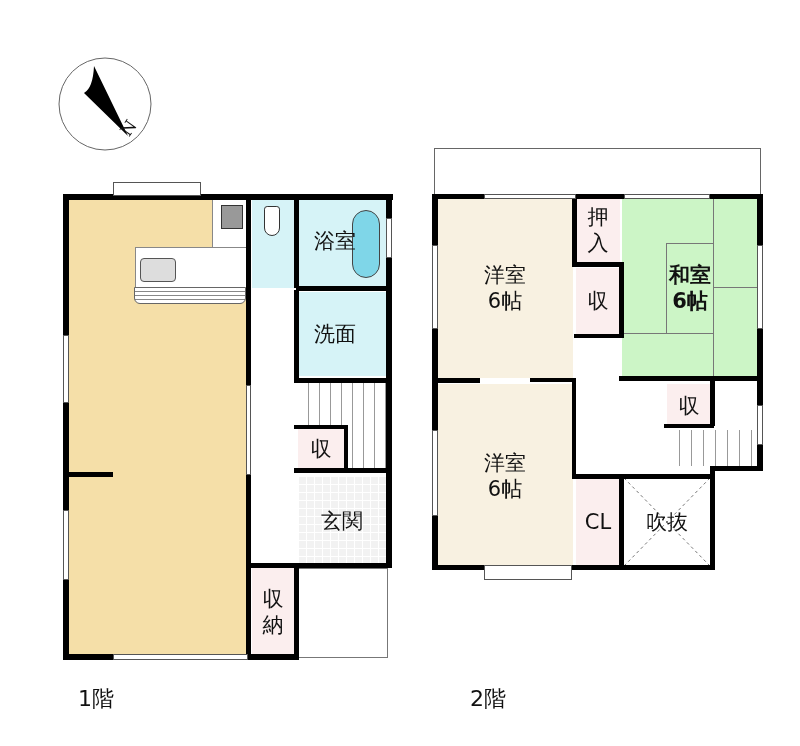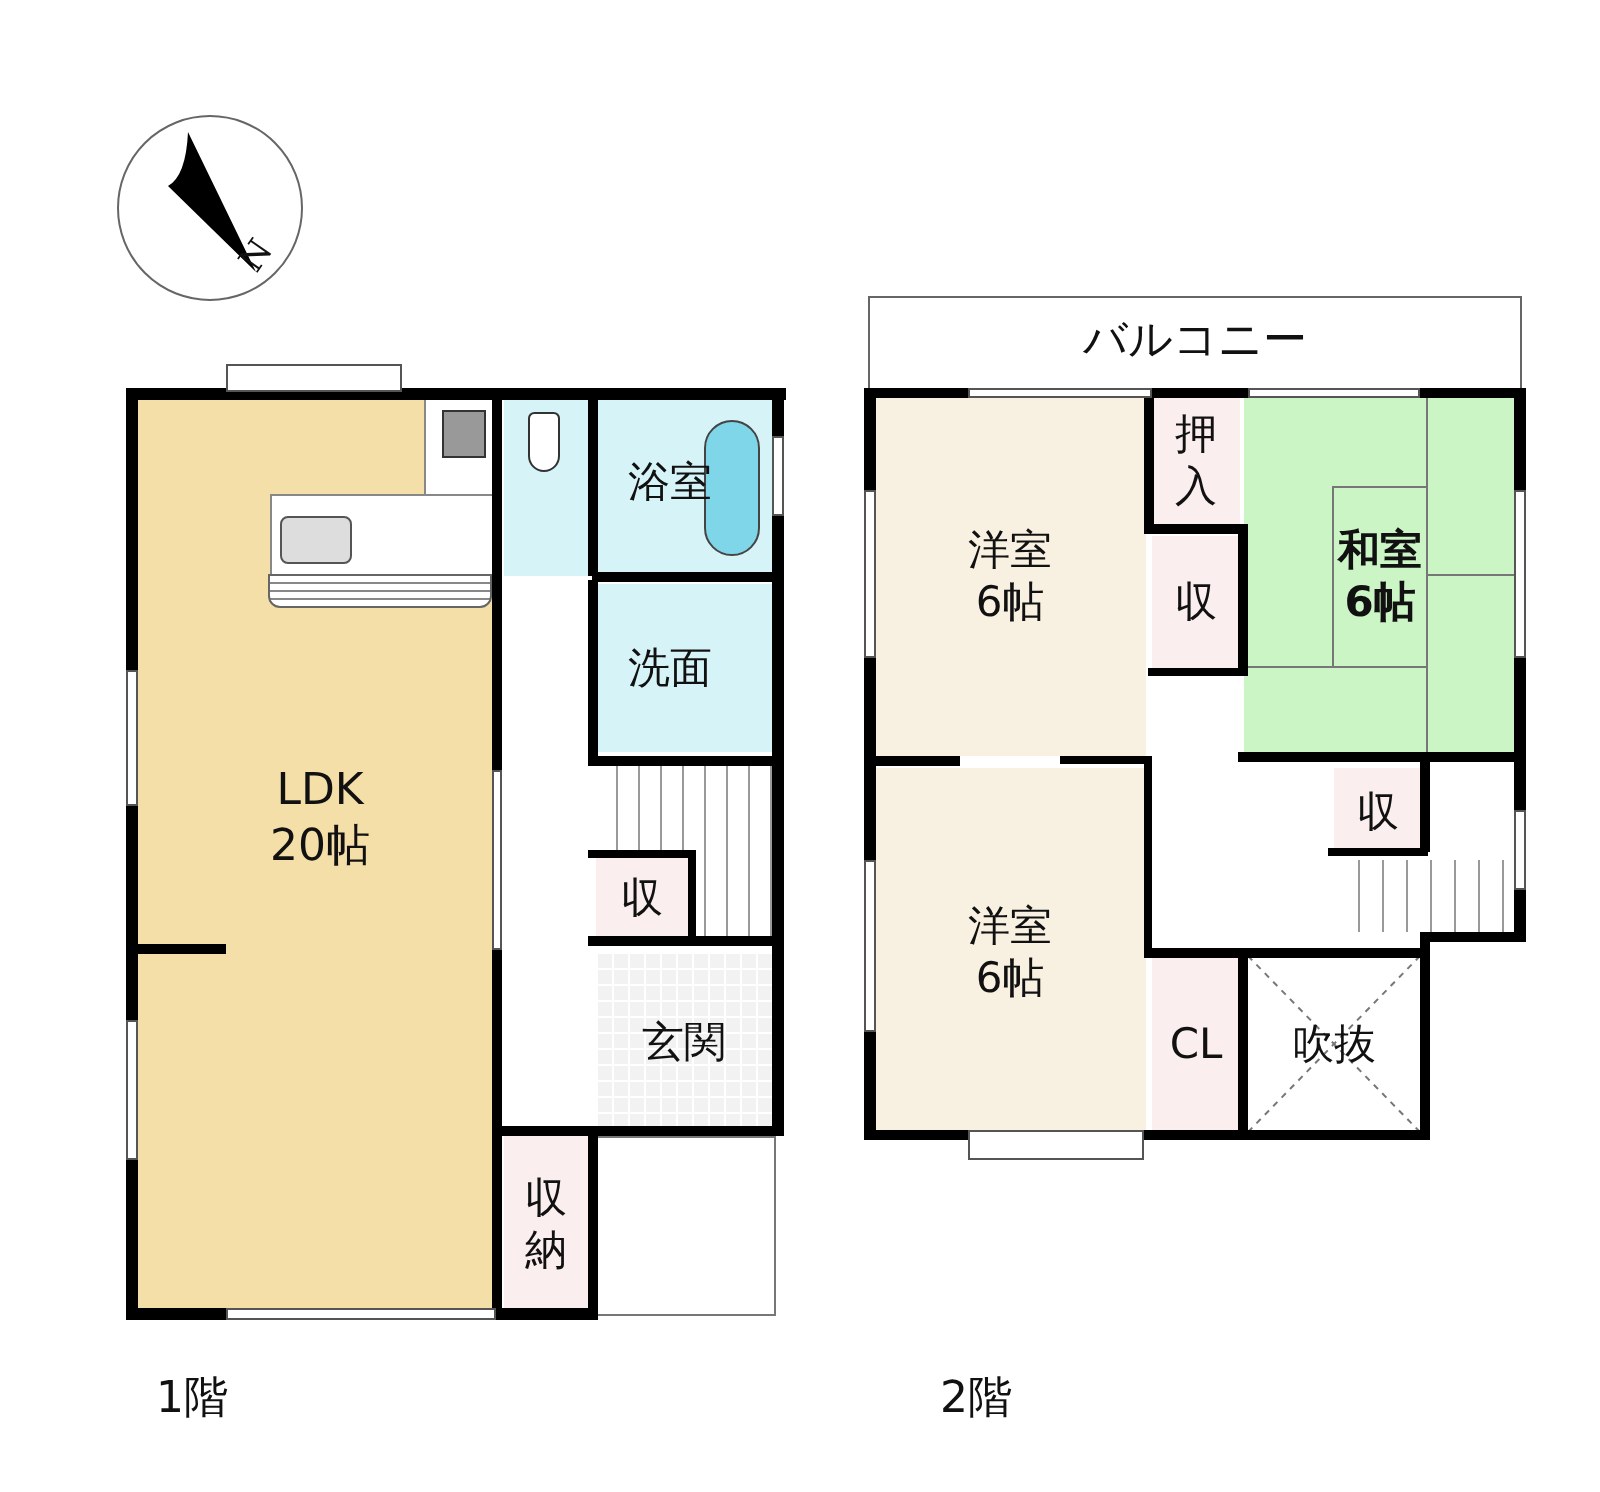--- a/index.html
+++ b/index.html
@@ -63,24 +63,20 @@
   </div>
 
   <div class="abs" style="left:252px;top:568px;width:42px;height:88px;background:#fbeeee;"></div>
   <div class="room-label" style="left:252px;top:586px;width:42px;">
     <span>収</span><br>
     <span>納</span>
   </div>
 
   <div class="abs" style="left:298px;top:568px;width:90px;height:90px;border:1px solid #777;background:#fff;"></div>
 
-  <div class="room-label" style="left:110px;top:382px;width:100px;font-size:22px;line-height:28px;">
-    <span>LDK</span><br>
-    <span>20帖</span>
-  </div>
 
   <div class="wall" style="left:63px;top:194px;width:6px;height:466px;"></div>
   <div class="wall" style="left:63px;top:194px;width:330px;height:6px;"></div>
   <div class="wall" style="left:63px;top:654px;width:236px;height:6px;"></div>
   <div class="wall" style="left:246px;top:194px;width:5px;height:466px;"></div>
   <div class="wall" style="left:294px;top:194px;width:5px;height:94px;"></div>
   <div class="wall" style="left:294px;top:290px;width:5px;height:92px;"></div>
   <div class="wall" style="left:386px;top:194px;width:6px;height:370px;"></div>
   <div class="wall" style="left:294px;top:378px;width:98px;height:5px;"></div>
   <div class="wall" style="left:294px;top:468px;width:98px;height:5px;"></div>
@@ -97,23 +93,20 @@
   <div class="win" style="left:63px;top:510px;width:6px;height:70px;"></div>
   <div class="win" style="left:246px;top:385px;width:5px;height:90px;"></div>
   <div class="win" style="left:386px;top:218px;width:6px;height:40px;"></div>
 
   <div class="floor-label" style="left:78px;top:684px;">1階</div>
 </div>
 
 <div class="abs" style="left:0;top:0;width:800px;height:746px;">
 
   <div class="abs" style="left:434px;top:148px;width:327px;height:46px;border:1.5px solid #666;border-bottom:none;background:#fff;"></div>
-  <div class="room-label" style="left:434px;top:158px;width:327px;font-size:22px;">
-    <span>バルコニー</span>
-  </div>
 
   <div class="abs" style="left:437px;top:198px;width:136px;height:180px;background:#f8f1e1;"></div>
   <div class="room-label" style="left:460px;top:262px;width:90px;">
     <span>洋室</span><br>
     <span>6帖</span>
   </div>
 
   <div class="abs" style="left:576px;top:198px;width:44px;height:66px;background:#fbeeee;"></div>
   <div class="room-label" style="left:576px;top:204px;width:44px;">
     <span>押</span><br>

